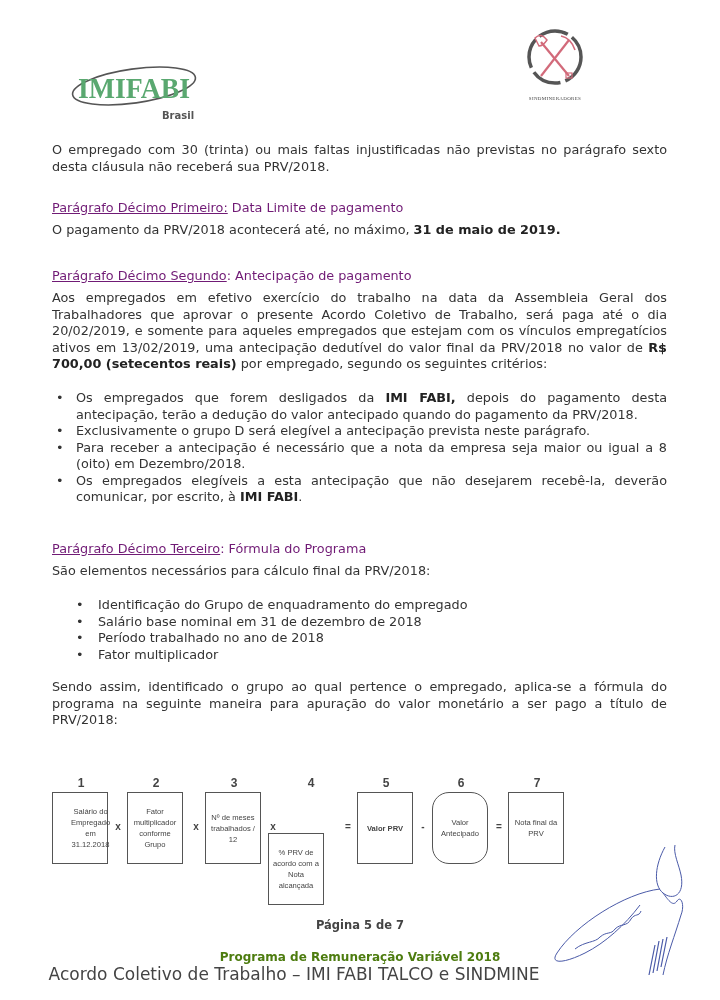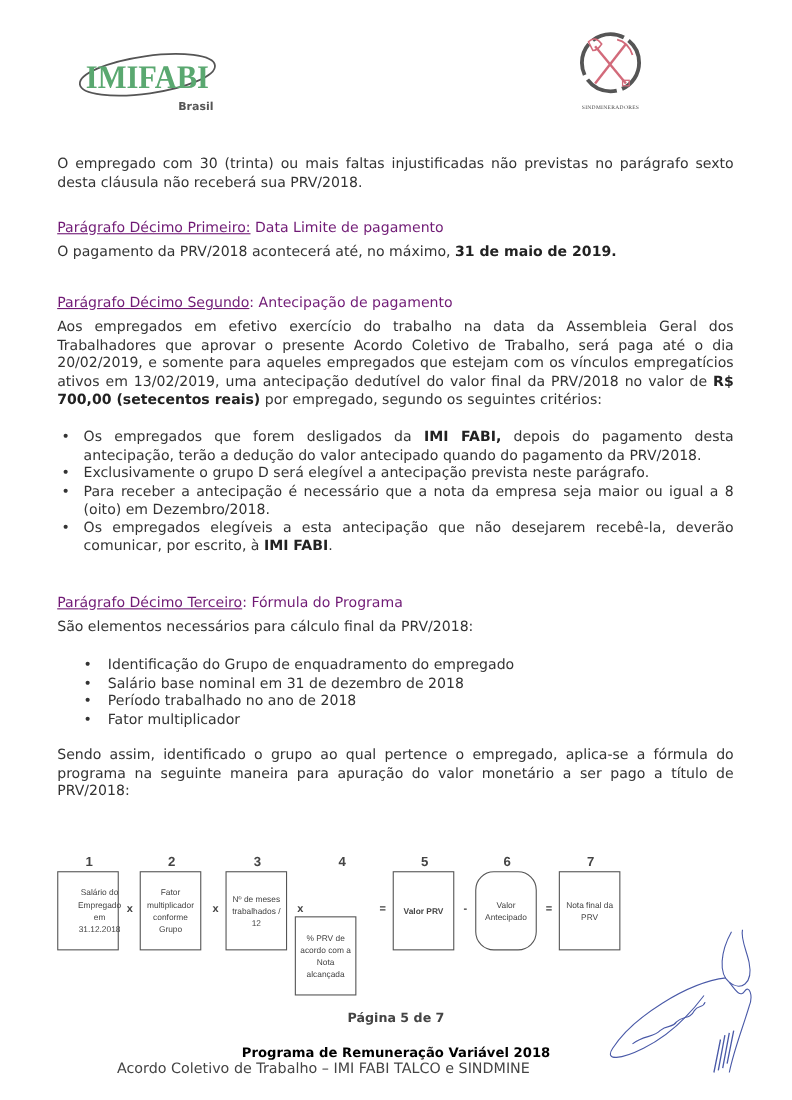--- a/index.html
+++ b/index.html
@@ -1,43 +1,43 @@
 <!DOCTYPE html>
 <html><head>
 <meta charset="utf-8">
 <style>
   html, body { margin: 0; padding: 0; background: #ffffff; }
   body {
     width: 720px; height: 1000px; position: relative; overflow: hidden;
     font-family: "DejaVu Sans", sans-serif; color: #333333;
   }
   .abs { position: absolute; }
-  .logo-left { left: 70px; top: 42px; width: 130px; height: 70px; }
+  .logo-left { left: 70px; top: 60px; width: 130px; height: 70px; }
   .logo-left .brasil { position: absolute; left: 92px; top: 50px; font-size: 10px; font-weight: bold; color: #555; }
   .logo-right { left: 525px; top: 22px; width: 60px; height: 90px; }
   .logo-right .caption { position: absolute; left: -5px; top: 74px; width: 70px; text-align: center; font-family: "Liberation Serif", serif; font-size: 5px; letter-spacing: 0.3px; color: #444; }
 
   .text { left: 52px; width: 615px; font-size: 12.8px; line-height: 16.5px; text-align: justify; }
   .heading { left: 52px; font-size: 12.8px; font-weight: normal; line-height: 16px; color: #701a75; }
   .heading .u { text-decoration: underline; }
   b { font-weight: bold; color: #222; }
 
   ul.bul { margin: 0; padding: 0; list-style: none; }
   ul.bul li { position: relative; padding-left: 24px; }
   ul.bul li::before { content: "•"; position: absolute; left: 4px; top: 0; }
   ul.bul2 li { padding-left: 46px; }
   ul.bul2 li::before { left: 24px; }
 
   .num { position: absolute; top: 776px; width: 58px; text-align: center; font-family: "Liberation Sans", sans-serif; font-size: 12px; font-weight: bold; color: #444; }
   .box { position: absolute; top: 792px; width: 56px; height: 72px; border: 1.5px solid #555; display: flex; align-items: center; justify-content: center; text-align: center; font-family: "Liberation Sans", sans-serif; font-size: 7.6px; line-height: 11px; color: #444; box-sizing: border-box; padding: 0 2px; }
   .op { position: absolute; top: 821px; width: 14px; text-align: center; font-family: "Liberation Sans", sans-serif; font-size: 10px; font-weight: bold; color: #444; }
 
   .footer-page { left: 0; width: 720px; top: 918px; text-align: center; font-size: 11.5px; font-weight: bold; color: #444; }
-  .footer-prog { left: 0; width: 720px; top: 950px; text-align: center; font-size: 12px; font-weight: bold; color: #000000; }
-  .footer-acordo { left: 0; width: 588px; top: 964px; text-align: center; font-size: 13px; color: #444; }
+  .footer-prog { left: 0; width: 720px; top: 950px; text-align: center; font-size: 12px; font-weight: bold; color: #4d7c0f; }
+  .footer-acordo { left: 0; width: 588px; top: 964px; text-align: center; font-size: 17px; color: #444; }
   .signature { left: 545px; top: 845px; width: 170px; height: 135px; }
 </style>
 </head>
 <body>
 
 <div class="abs logo-left">
   <svg width="130" height="50" viewBox="0 0 130 50">
     <ellipse cx="64" cy="26" rx="62" ry="17" fill="none" stroke="#555" stroke-width="1.6" transform="rotate(-8 64 26)"></ellipse>
     <text x="8" y="38" font-family="Liberation Serif, serif" font-size="30" font-weight="bold" fill="#5aa870" textLength="112" lengthAdjust="spacingAndGlyphs">IMIFABI</text>
   </svg>

